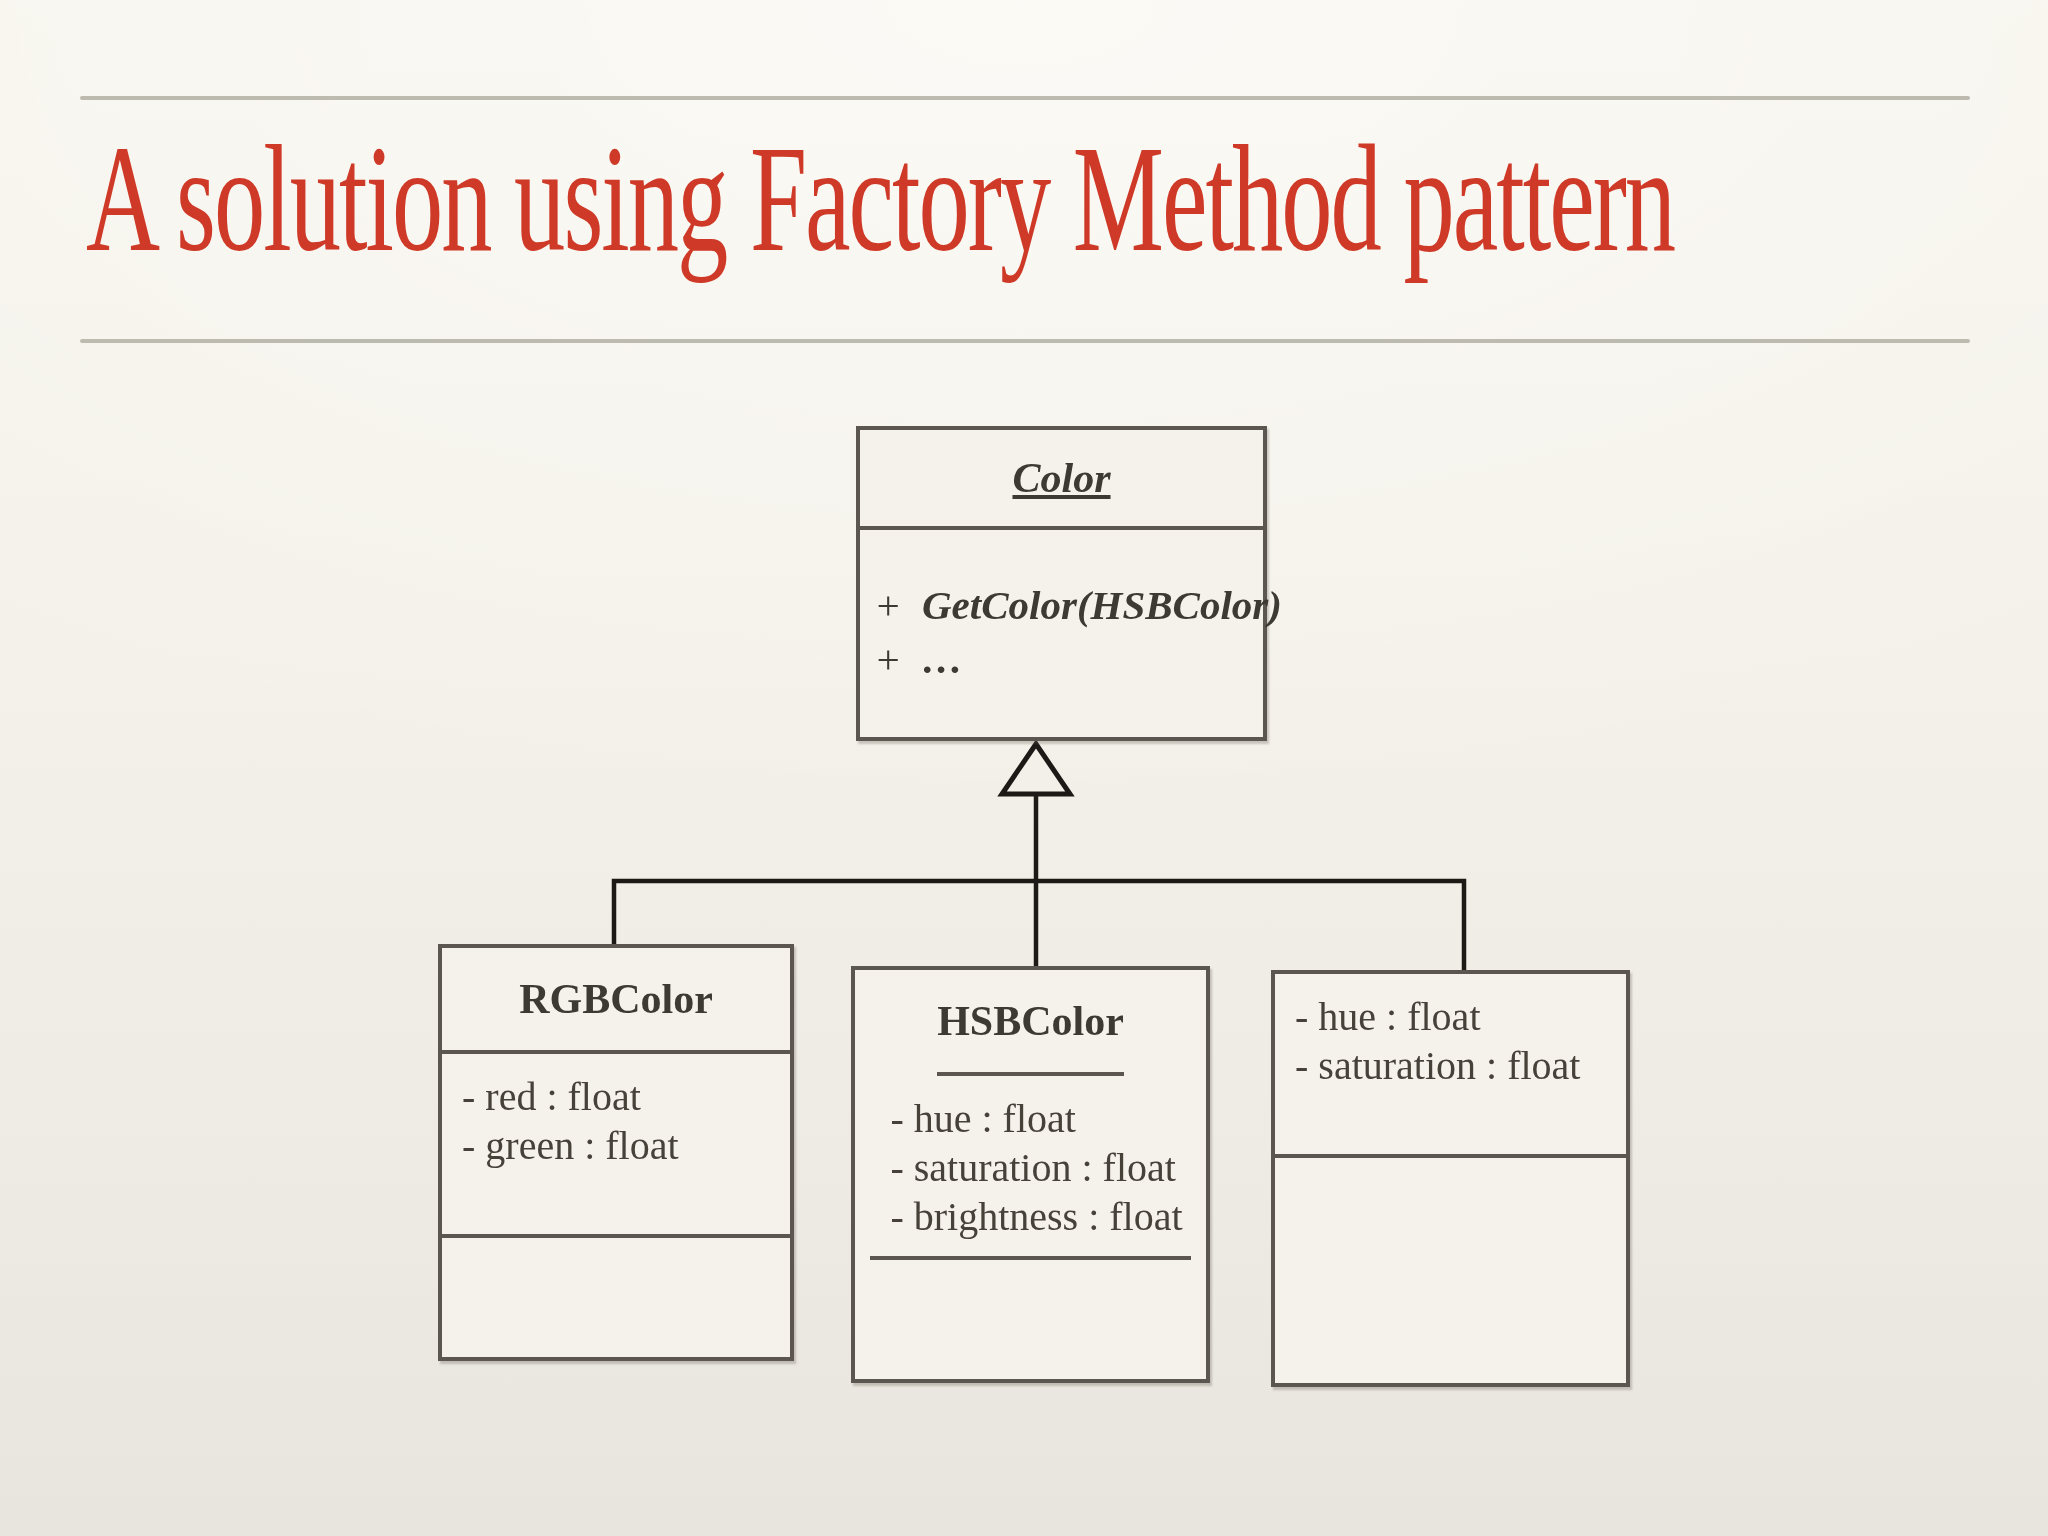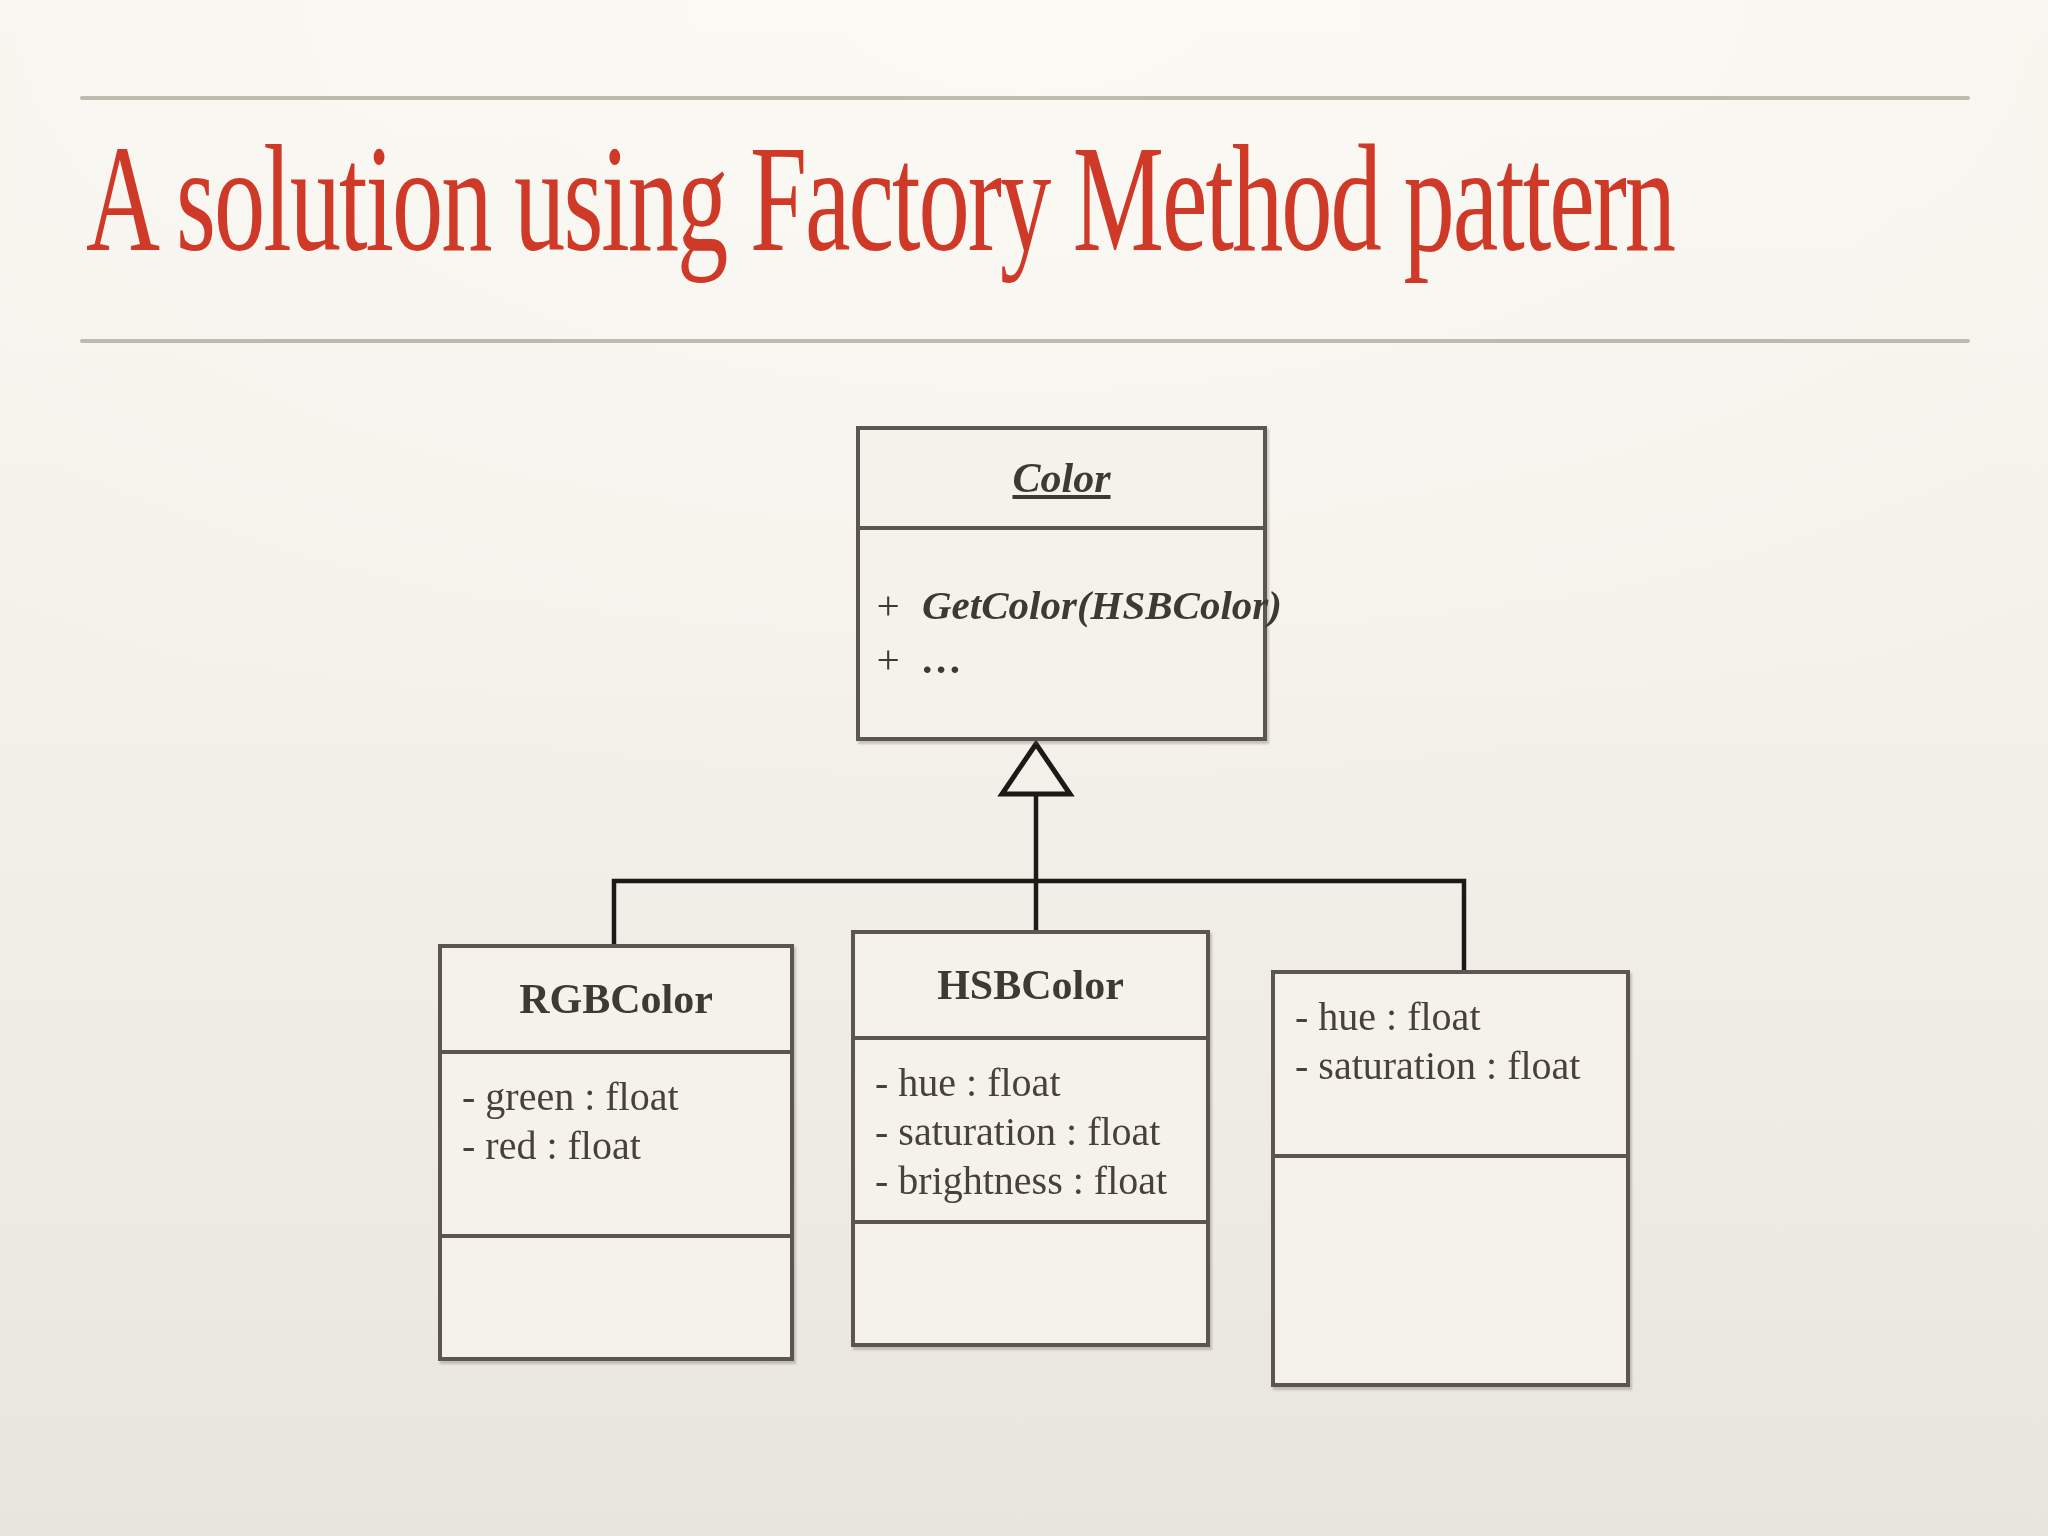--- a/index.html
+++ b/index.html
@@ -57,21 +57,21 @@
   .attr-comp{
     height:184px;
     padding:18px 8px 0 20px;
     font-size:40px;line-height:49px;
     color:#474239;
   }
   .tail-comp{flex:1;}
   .attr-row{white-space:nowrap;}
   .box-color   {left:856px; top:426px; width:411px; height:315px;}
   .box-rgb     {left:438px; top:944px; width:356px; height:417px;}
-  .box-hsb     {left:851px; top:930px; width:359px; height:417px;}
+  .box-hsb     {left:851px; top:966px; width:359px; height:417px;align-items:center;}
   .box-hls     {left:1271px;top:970px; width:359px; height:417px;}
 </style>
 </head>
 <body>
 
 <div class="stage">
 
   <div class="rule rule-top"></div>
 
   <h1 class="slide-title">A solution using Factory Method pattern</h1>
@@ -94,22 +94,22 @@
       <div class="member-row">
         <span class="member-vis">+</span>
         <span class="member-sig">…</span>
       </div>
     </div>
   </div>
 
   <div class="uml subclass box-rgb">
     <div class="comp comp-divided name-comp">RGBColor</div>
     <div class="comp comp-divided attr-comp">
+      <div class="attr-row">- red : float</div>
       <div class="attr-row">- green : float</div>
-      <div class="attr-row">- red : float</div>
     </div>
     <div class="comp tail-comp"></div>
   </div>
 
   <div class="uml subclass box-hsb">
     <div class="comp comp-divided name-comp">HSBColor</div>
     <div class="comp comp-divided attr-comp">
       <div class="attr-row">- hue : float</div>
       <div class="attr-row">- saturation : float</div>
       <div class="attr-row">- brightness : float</div>

